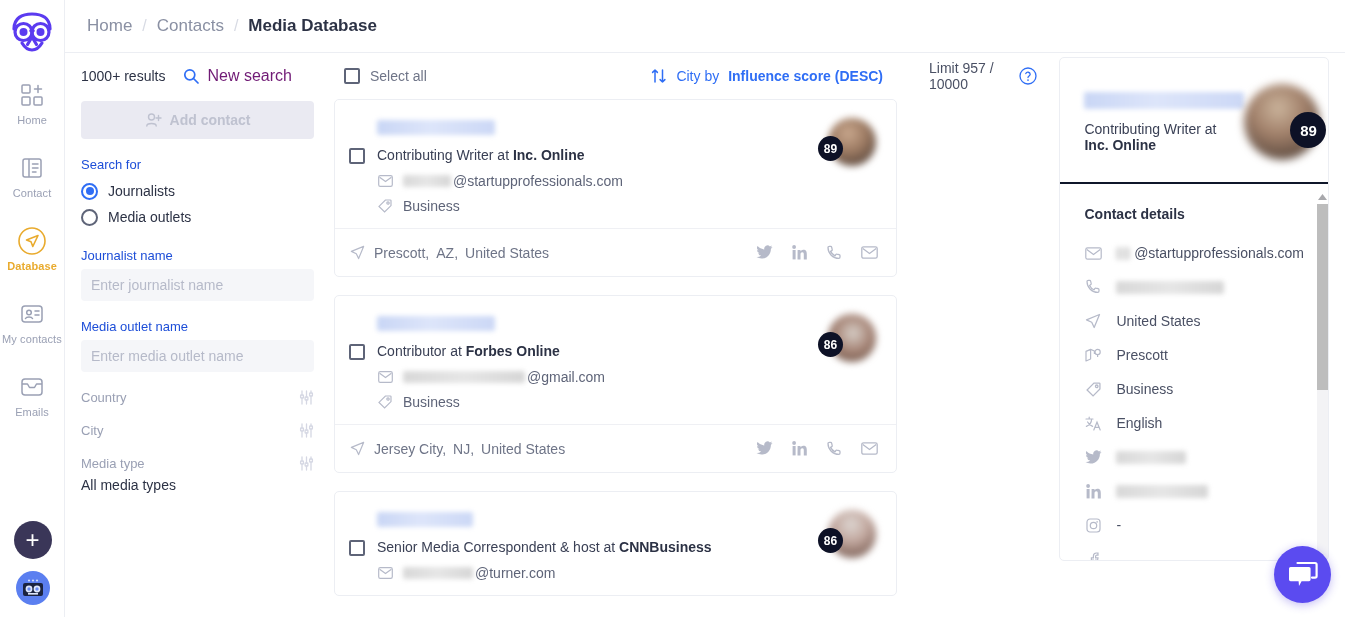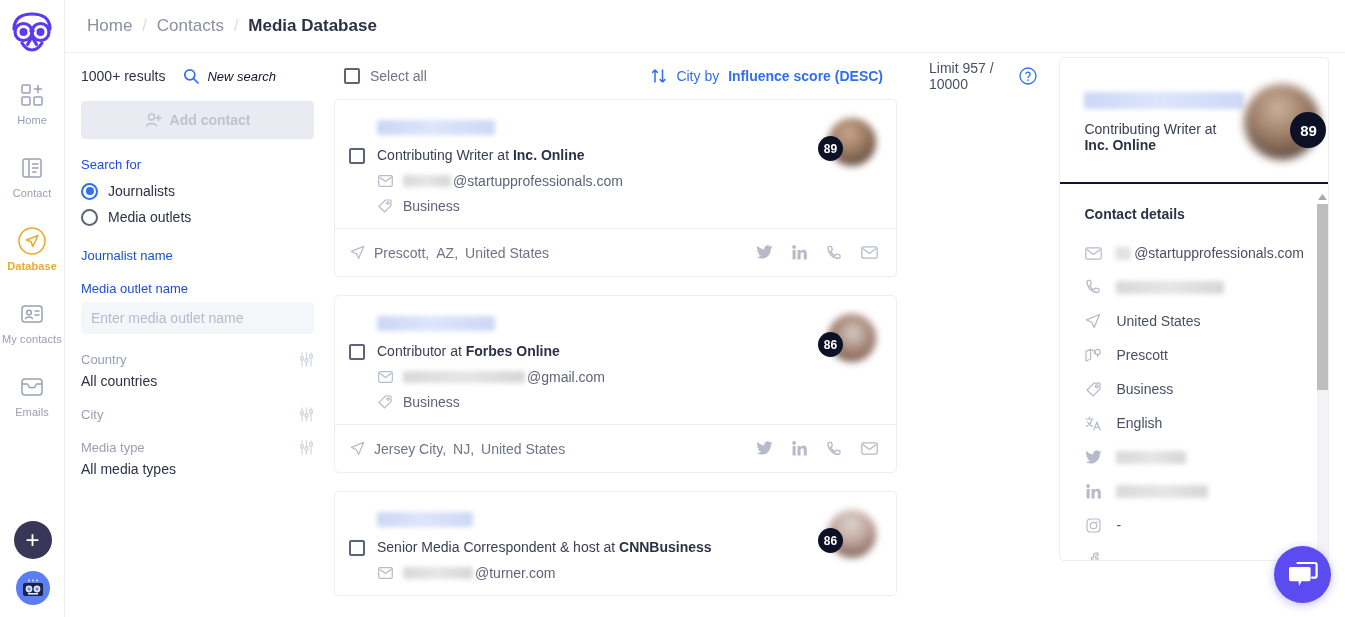--- a/index.html
+++ b/index.html
@@ -58,22 +58,22 @@
   .crumb { color: #8a90a3; cursor: pointer; }
   .crumb.cur { color: #2c3245; font-weight: bold; cursor: default; }
   .crumb-sep { color: #d8dbe4; font-size: 16px; }
 
   .body { flex: 1 1 auto; display: flex; min-height: 0; }
 
   
   .filters { width: 265px; flex: 0 0 265px; padding: 0 16px 0 16px; }
   .fil-head { display: flex; align-items: center; height: 46px; gap: 18px; }
   .results-count { font-size: 14px; color: #2c3245; }
-  .newsearch { display: flex; align-items: center; gap: 8px; color: #0f172a;
-               font-size: 13px; cursor: pointer; font-style: italic; }
+  .newsearch { display: flex; align-items: center; gap: 8px; color: #701a75;
+               font-size: 16px; cursor: pointer; }
   .btn-addcontact {
     margin-top: 2px;
     width: 233px; height: 38px; border-radius: 4px;
     background: #eaeaf2; color: #bfc2d0; font-size: 14px; font-weight: bold;
     display: flex; align-items: center; justify-content: center; gap: 8px;
     cursor: not-allowed; border: none;
   }
   .fil-label { font-size: 13px; color: #1d4ed8; margin-top: 18px; margin-bottom: 6px; }
   .radio-row { display: flex; align-items: center; gap: 10px; height: 26px; cursor: pointer; }
   .radio {
@@ -332,37 +332,37 @@
         <div class="radio-row">
           <span class="radio on"></span>
           <span class="radio-lbl">Journalists</span>
         </div>
         <div class="radio-row">
           <span class="radio"></span>
           <span class="radio-lbl">Media outlets</span>
         </div>
 
         <div class="fil-label">Journalist name</div>
+        <input class="txtinput" value="" placeholder="Enter journalist name" style="">
 
         <div class="fil-label">Media outlet name</div>
         <input class="txtinput" value="" placeholder="Enter media outlet name" style="">
 
         <div class="fil-group">
           <div class="fil-group-head">
             <span class="fil-group-title">Country</span>
             <span>
               <svg width="15" height="15" viewBox="0 0 15 15" stroke="#d5d7e3" stroke-width="1.3" fill="none">
                 <path d="M3 1 V5 M3 8 V14 M7.5 1 V7 M7.5 10 V14 M12 1 V3 M12 6 V14" stroke-linecap="round"></path>
                 <rect x="1.6" y="5" width="2.8" height="3" rx=".6"></rect>
                 <rect x="6.1" y="7" width="2.8" height="3" rx=".6"></rect>
                 <rect x="10.6" y="3" width="2.8" height="3" rx=".6"></rect>
               </svg>
             </span>
           </div>
-          <div class="fil-value">All countries</div>
         </div>
 
         <div class="fil-group">
           <div class="fil-group-head">
             <span class="fil-group-title">City</span>
             <span>
               <svg width="15" height="15" viewBox="0 0 15 15" stroke="#d5d7e3" stroke-width="1.3" fill="none">
                 <path d="M3 1 V5 M3 8 V14 M7.5 1 V7 M7.5 10 V14 M12 1 V3 M12 6 V14" stroke-linecap="round"></path>
                 <rect x="1.6" y="5" width="2.8" height="3" rx=".6"></rect>
                 <rect x="6.1" y="7" width="2.8" height="3" rx=".6"></rect>

